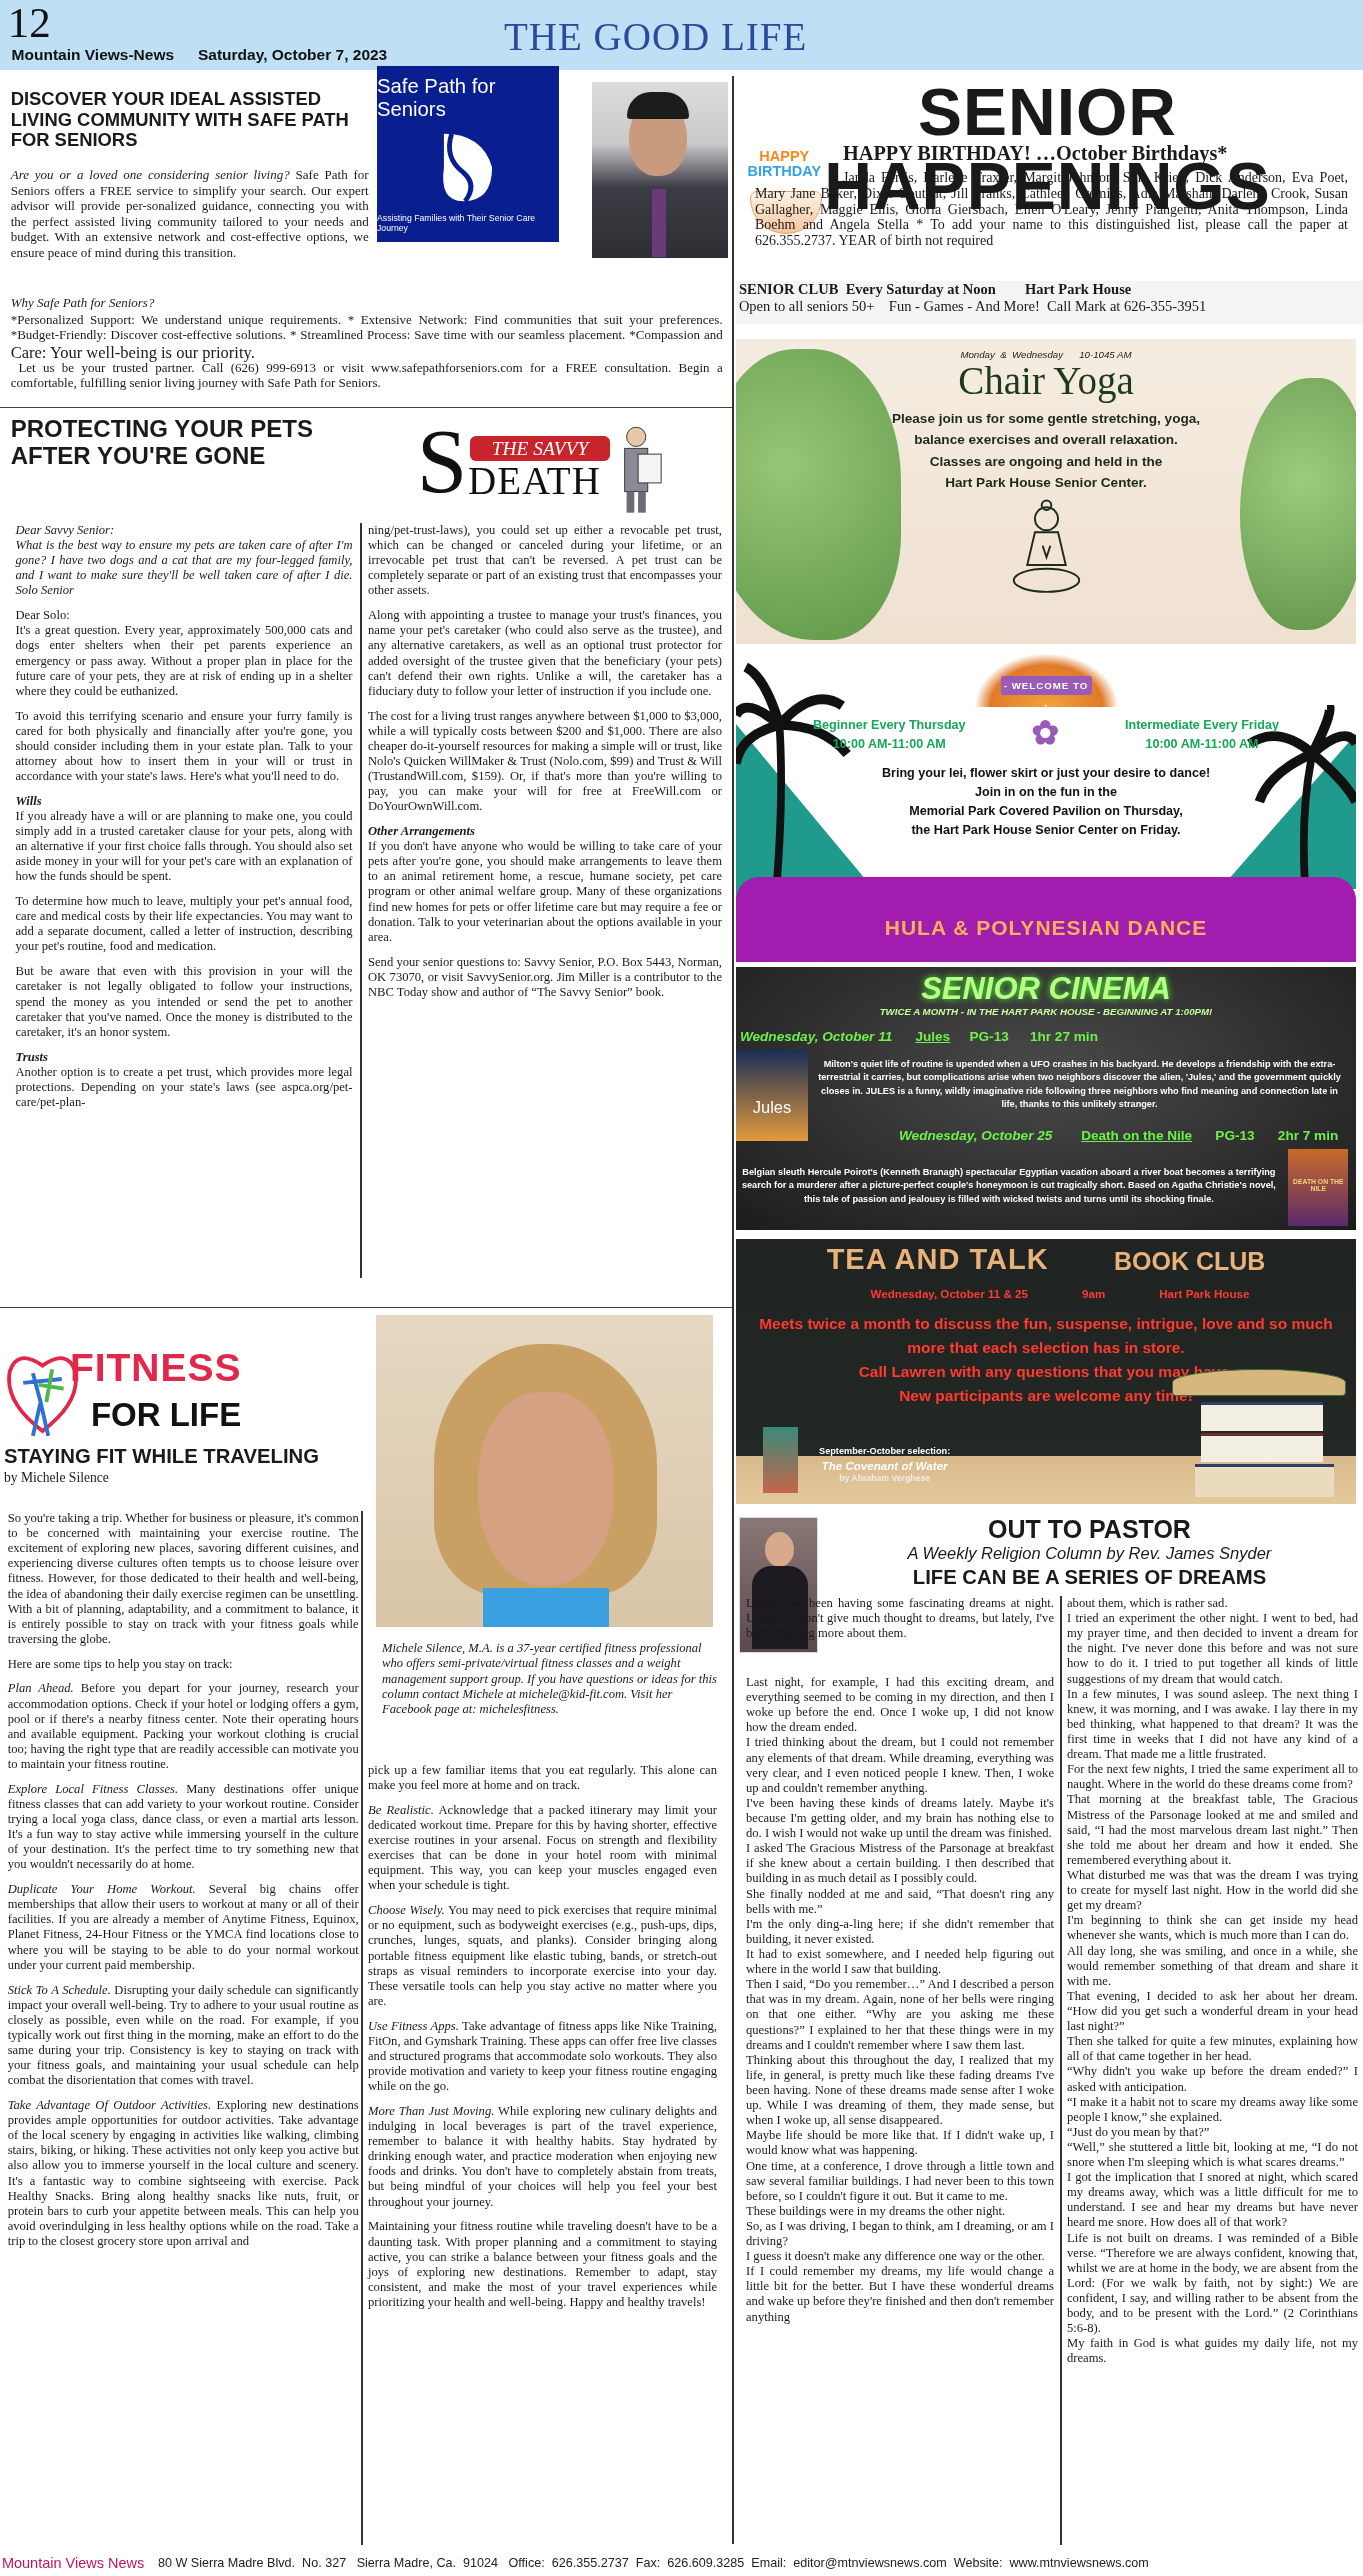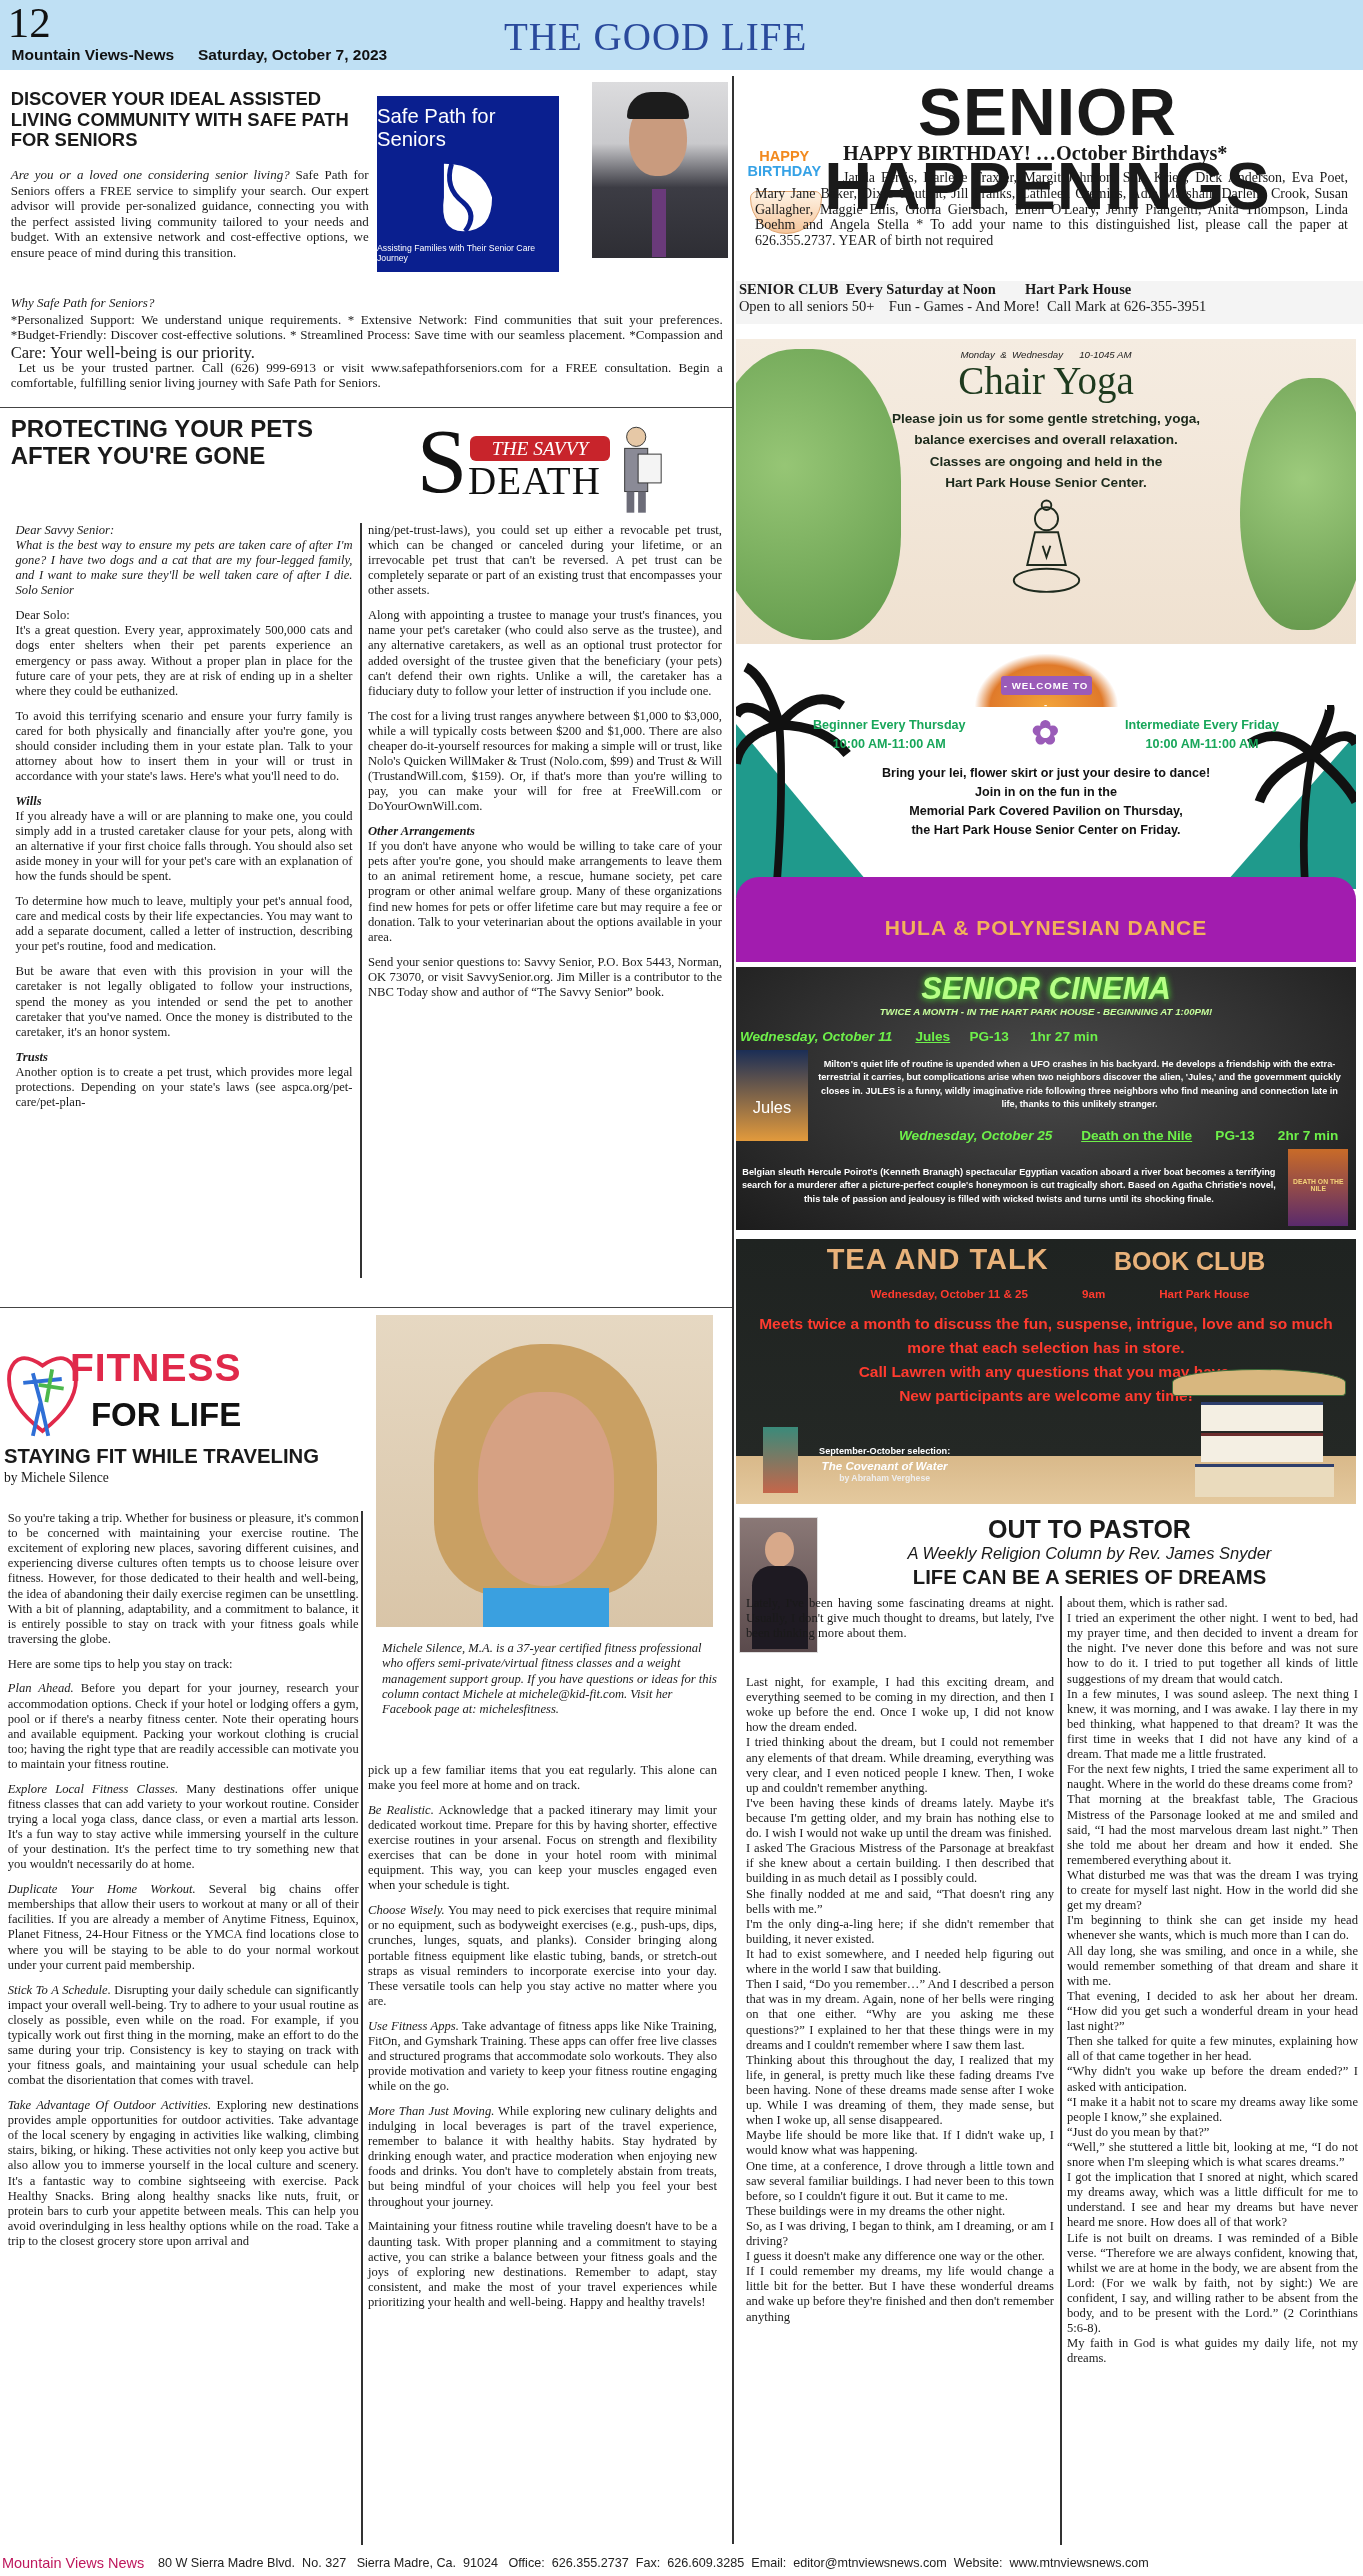--- a/index.html
+++ b/index.html
@@ -30,21 +30,21 @@
   <div class="hdr-paper">Mountain Views-News</div>
   <div class="hdr-date">Saturday, October 7, 2023</div>
   <div class="hdr-title">THE GOOD LIFE</div>
 </div>
 
 <div class="vline" style="left:732px;top:76px;height:2468px;"></div>
 <div class="hline" style="left:0;top:407px;width:732px;height:1px;background:#444"></div>
 <div class="hline" style="left:0;top:1307px;width:732px;height:1px;background:#444"></div>
 
 <div class="abs sans-h" style="left:10.7px;top:89px;width:349px;font-size:18.4px;">DISCOVER YOUR IDEAL ASSISTED LIVING COMMUNITY WITH SAFE PATH FOR SENIORS</div>
-<div class="abs safe-logo" style="left:377px;top:96px;width:182px;height:176px;">
+<div class="abs safe-logo" style="left:377px;top:66px;width:182px;height:176px;">
   <div style="font-size:20.3px;margin-bottom:7.7px;">Safe Path for Seniors</div>
   <svg width="68" height="77" viewBox="0 0 70 80">
       <path d="M10 5 Q50 5 60 40 Q60 75 30 75 Q5 75 10 40 Z" fill="#fff"></path>
       <path d="M18 5 Q10 30 30 45 Q45 58 32 75" stroke="#0a1f8f" stroke-width="5" fill="none"></path>
     </svg>
   <div style="font-size:8.7px;margin-top:7.7px;">Assisting Families with Their Senior Care Journey</div>
 </div>
 <div class="abs photo" style="left:592px;top:82px;width:136px;height:176px;background:linear-gradient(180deg,#dcdcde 0%,#c9c9cc 35%,#3c3c44 60%,#2e2e34 100%);">
   <div style="position:absolute;left:37px;top:17.4px;width:58px;height:77px;border-radius:50% 50% 45% 45%;background:#c99b7e;"></div>
   <div style="position:absolute;left:35px;top:9.7px;width:62px;height:27px;border-radius:29px 29px 3.9px 3.9px;background:#1c1c1c;"></div>

